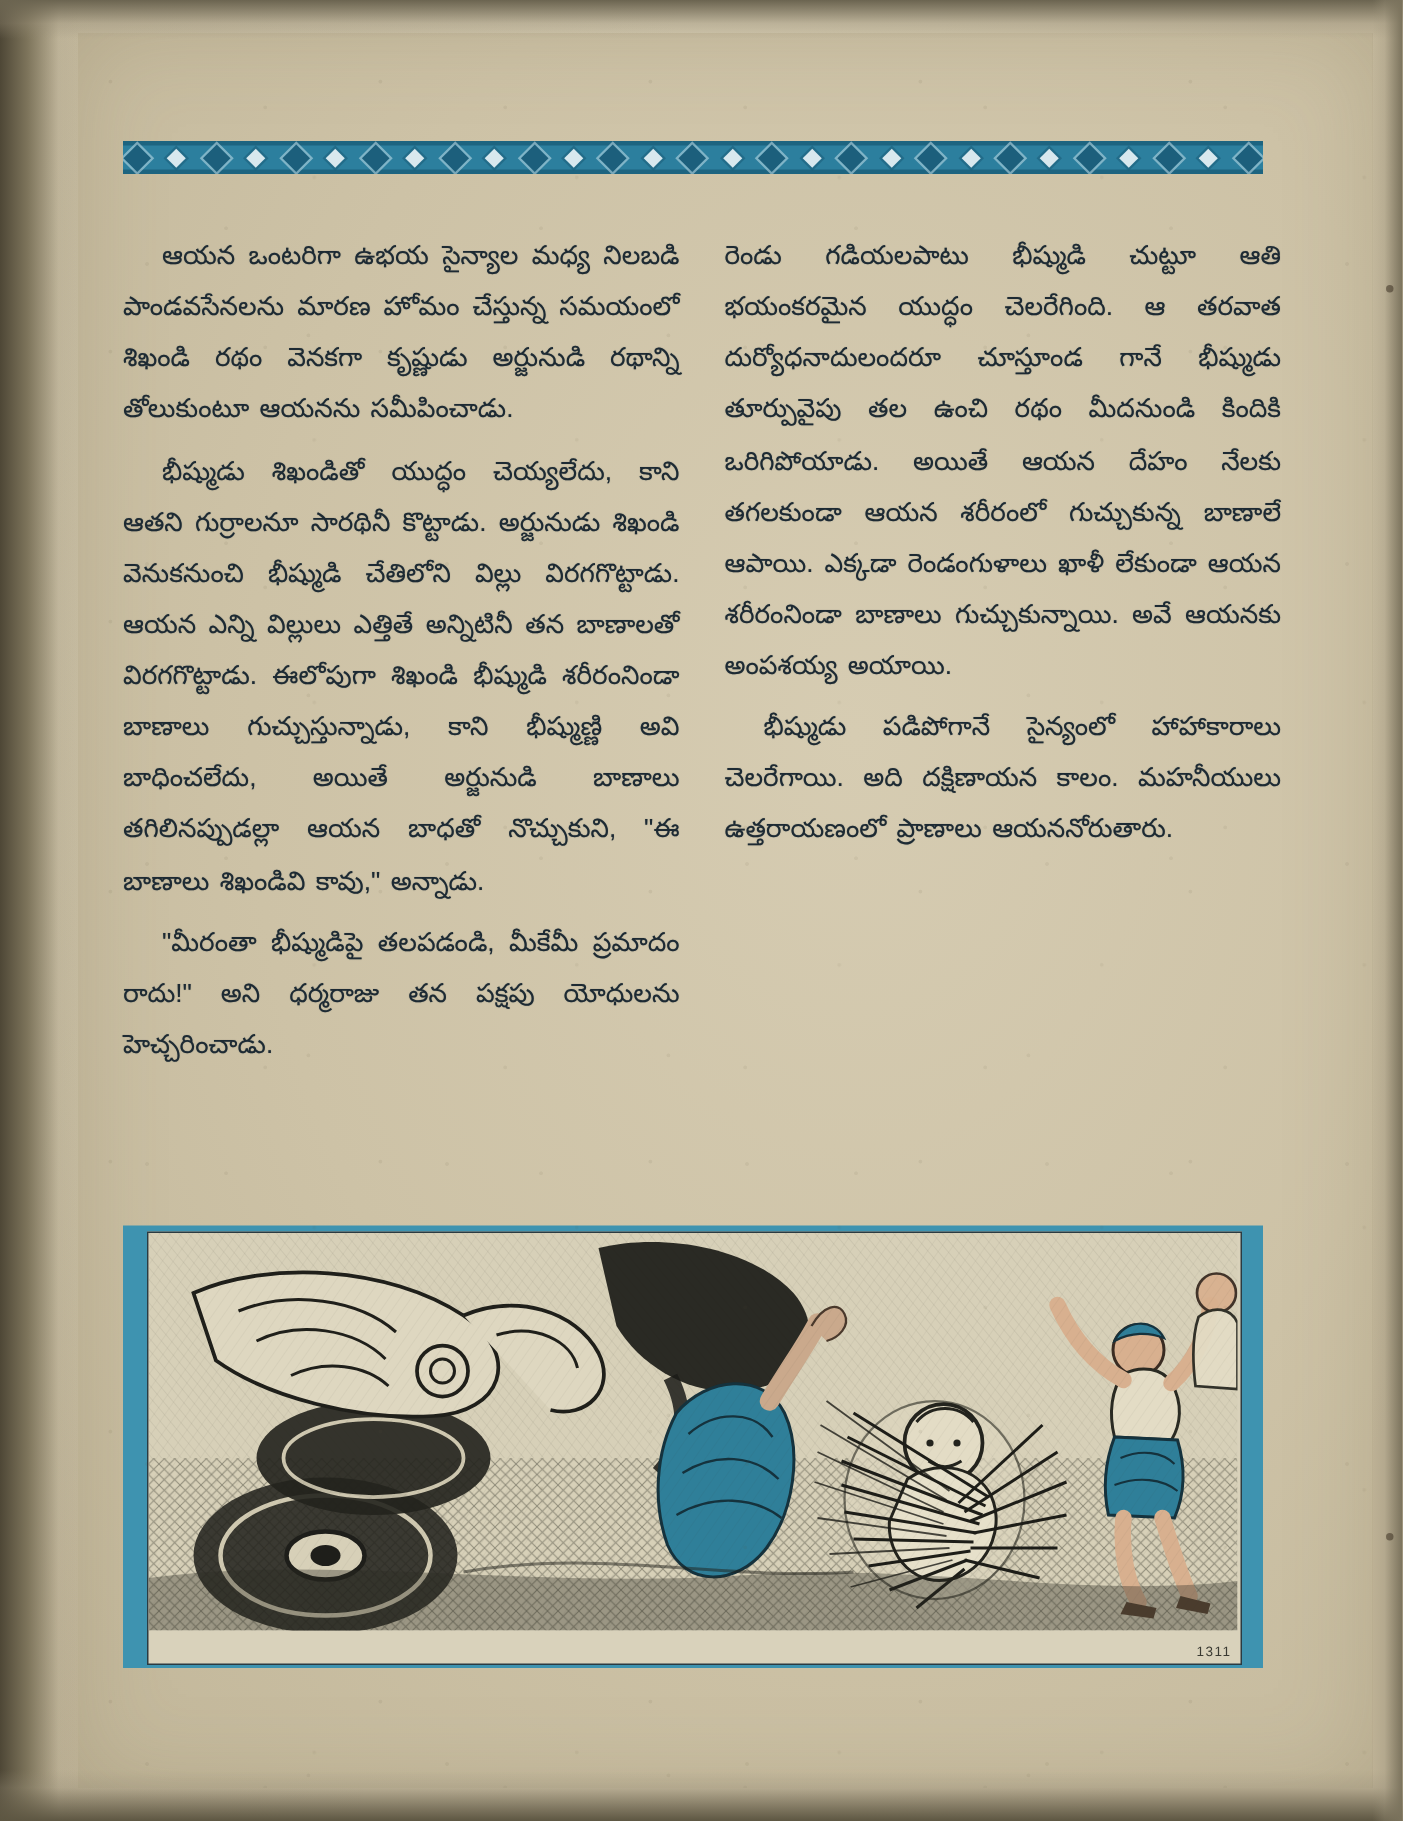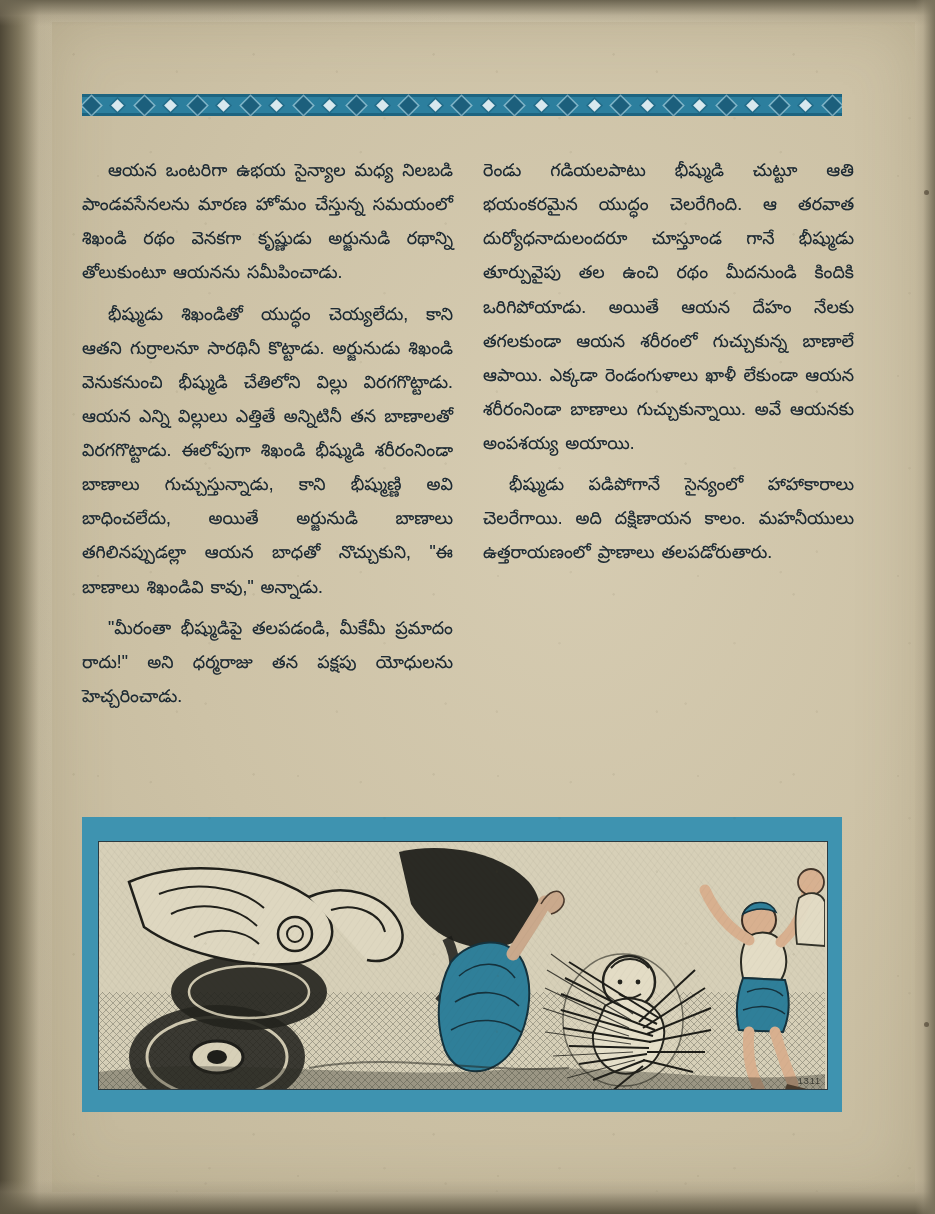--- a/index.html
+++ b/index.html
@@ -123,21 +123,21 @@
   .para.no-indent { text-indent: 0; }
 
   
   .illustration {
     position: absolute;
     left: 30px;
     top: 795px;
     width: 760px;
     height: 295px;
     background: #3e93b0;
-    padding: 24px 16px;
+    padding: 4px 16px;
     box-sizing: border-box;
   }
   .illustration .plate {
     position: relative;
     width: 100%;
     height: 100%;
     background: #d9d2bb;
     border: 1px solid #2b3b42;
     overflow: hidden;
   }
@@ -219,21 +219,21 @@
     </div>
 
     <div class="columns">
       <div class="col">
         <p class="para">ఆయన ఒంటరిగా ఉభయ సైన్యాల మధ్య నిలబడి పాండవసేనలను మారణ హోమం చేస్తున్న సమయంలో శిఖండి రథం వెనకగా కృష్ణుడు అర్జునుడి రథాన్ని తోలుకుంటూ ఆయనను సమీపించాడు.</p>
         <p class="para">భీష్ముడు శిఖండితో యుద్ధం చెయ్యలేదు, కాని ఆతని గుర్రాలనూ సారథినీ కొట్టాడు. అర్జునుడు శిఖండి వెనుకనుంచి భీష్ముడి చేతిలోని విల్లు విరగగొట్టాడు. ఆయన ఎన్ని విల్లులు ఎత్తితే అన్నిటినీ తన బాణాలతో విరగగొట్టాడు. ఈలోపుగా శిఖండి భీష్ముడి శరీరంనిండా బాణాలు గుచ్చుస్తున్నాడు, కాని భీష్ముణ్ణి అవి బాధించలేదు, అయితే అర్జునుడి బాణాలు తగిలినప్పుడల్లా ఆయన బాధతో నొచ్చుకుని, "ఈ బాణాలు శిఖండివి కావు," అన్నాడు.</p>
         <p class="para">"మీరంతా భీష్ముడిపై తలపడండి, మీకేమీ ప్రమాదం రాదు!" అని ధర్మరాజు తన పక్షపు యోధులను హెచ్చరించాడు.</p>
       </div>
       <div class="col">
         <p class="para no-indent">రెండు గడియలపాటు భీష్ముడి చుట్టూ ఆతి భయంకరమైన యుద్ధం చెలరేగింది. ఆ తరవాత దుర్యోధనాదులందరూ చూస్తూండ గానే భీష్ముడు తూర్పువైపు తల ఉంచి రథం మీదనుండి కిందికి ఒరిగిపోయాడు. అయితే ఆయన దేహం నేలకు తగలకుండా ఆయన శరీరంలో గుచ్చుకున్న బాణాలే ఆపాయి. ఎక్కడా రెండంగుళాలు ఖాళీ లేకుండా ఆయన శరీరంనిండా బాణాలు గుచ్చుకున్నాయి. అవే ఆయనకు అంపశయ్య అయాయి.</p>
-        <p class="para">భీష్ముడు పడిపోగానే సైన్యంలో హాహాకారాలు చెలరేగాయి. అది దక్షిణాయన కాలం. మహనీయులు ఉత్తరాయణంలో ప్రాణాలు తలపడోరుతారు.</p>
+        <p class="para">భీష్ముడు పడిపోగానే సైన్యంలో హాహాకారాలు చెలరేగాయి. అది దక్షిణాయన కాలం. మహనీయులు ఉత్తరాయణంలో ప్రాణాలు ఆయననోరుతారు.</p>
       </div>
     </div>
 
     <div class="illustration">
       <div class="plate">
         <svg width="726" height="265" viewBox="0 0 726 265">
           <defs>
             <pattern id="hatch" width="6" height="6" patternUnits="userSpaceOnUse" patternTransform="rotate(35)">
               <line x1="0" y1="0" x2="0" y2="6" stroke="#2a2a24" stroke-width="1"></line>
             </pattern>

